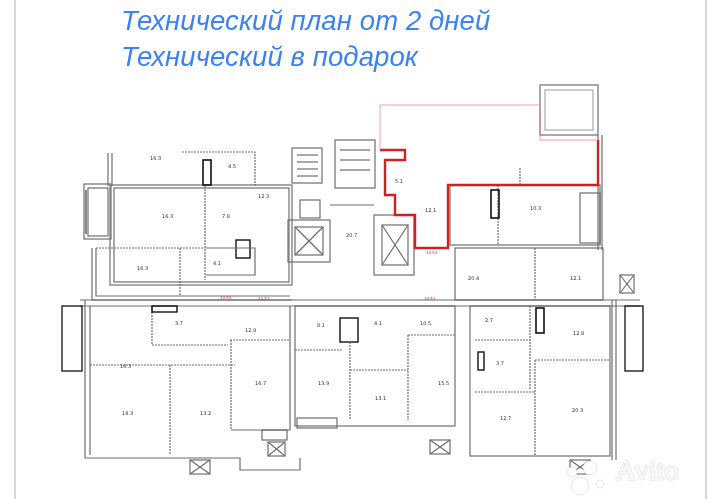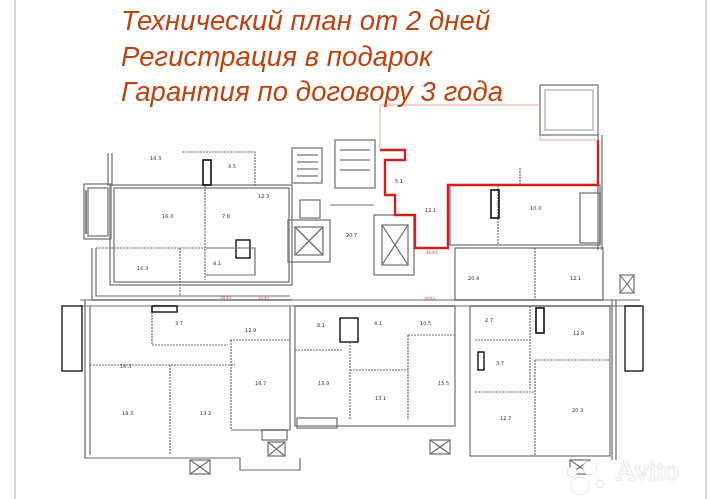--- a/index.html
+++ b/index.html
@@ -1,21 +1,21 @@
 <!DOCTYPE html>
 <html><head>
 <meta charset="utf-8">
 <style>
   html, body { margin: 0; padding: 0; background: #ffffff; }
   body { width: 720px; height: 499px; position: relative; overflow: hidden; font-family: "Liberation Sans", sans-serif; }
   .plan { position: absolute; left: 0; top: 0; width: 720px; height: 499px; }
   .overlay-text {
     position: absolute; left: 121px; top: 3px;
     font-family: "Liberation Sans", sans-serif; font-style: italic;
-    font-size: 27.5px; line-height: 35.5px; color: #c2410c; white-space: nowrap;
+    font-size: 27.5px; line-height: 35.5px; color: #3b82f6; white-space: nowrap;
     letter-spacing: 0.1px;
   }
   .overlay-text div { height: 35.5px; }
   .watermark {
     position: absolute; left: 615px; top: 453px;
     font-family: Liberation Serif, serif; font-size: 30px;
     color: rgba(255,255,255,0.92); letter-spacing: -0.5px;
     text-shadow: 0 0 1px rgba(200,200,200,0.9), 0 0 2px rgba(180,180,180,0.6);
   }
   .wm-dots { position: absolute; left: 560px; top: 458px; width: 50px; height: 40px; }
@@ -180,22 +180,21 @@
   <g>
     <text class="redlbl" x="258" y="300">10.51</text>
     <text class="redlbl" x="424" y="300">10.51</text>
     <text class="redlbl" x="220" y="299">10.51</text>
     <text class="redlbl" x="426" y="254">10.51</text>
   </g>
 </svg>
 
 <div class="overlay-text">
   <div>Технический план от 2 дней</div>
-  <div>Регистрация в подарок</div>
-  <div>Гарантия по договору 3 года</div>
+  <div>Технический в подарок</div>
 </div>
 
 <svg class="wm-dots" viewBox="0 0 50 40">
   <g fill="#ffffff" stroke="#d4d4d4" stroke-width="0.6">
     <circle cx="30" cy="10" r="7"></circle>
     <circle cx="12" cy="14" r="5"></circle>
     <circle cx="20" cy="28" r="9"></circle>
     <circle cx="40" cy="26" r="4"></circle>
   </g>
 </svg>

